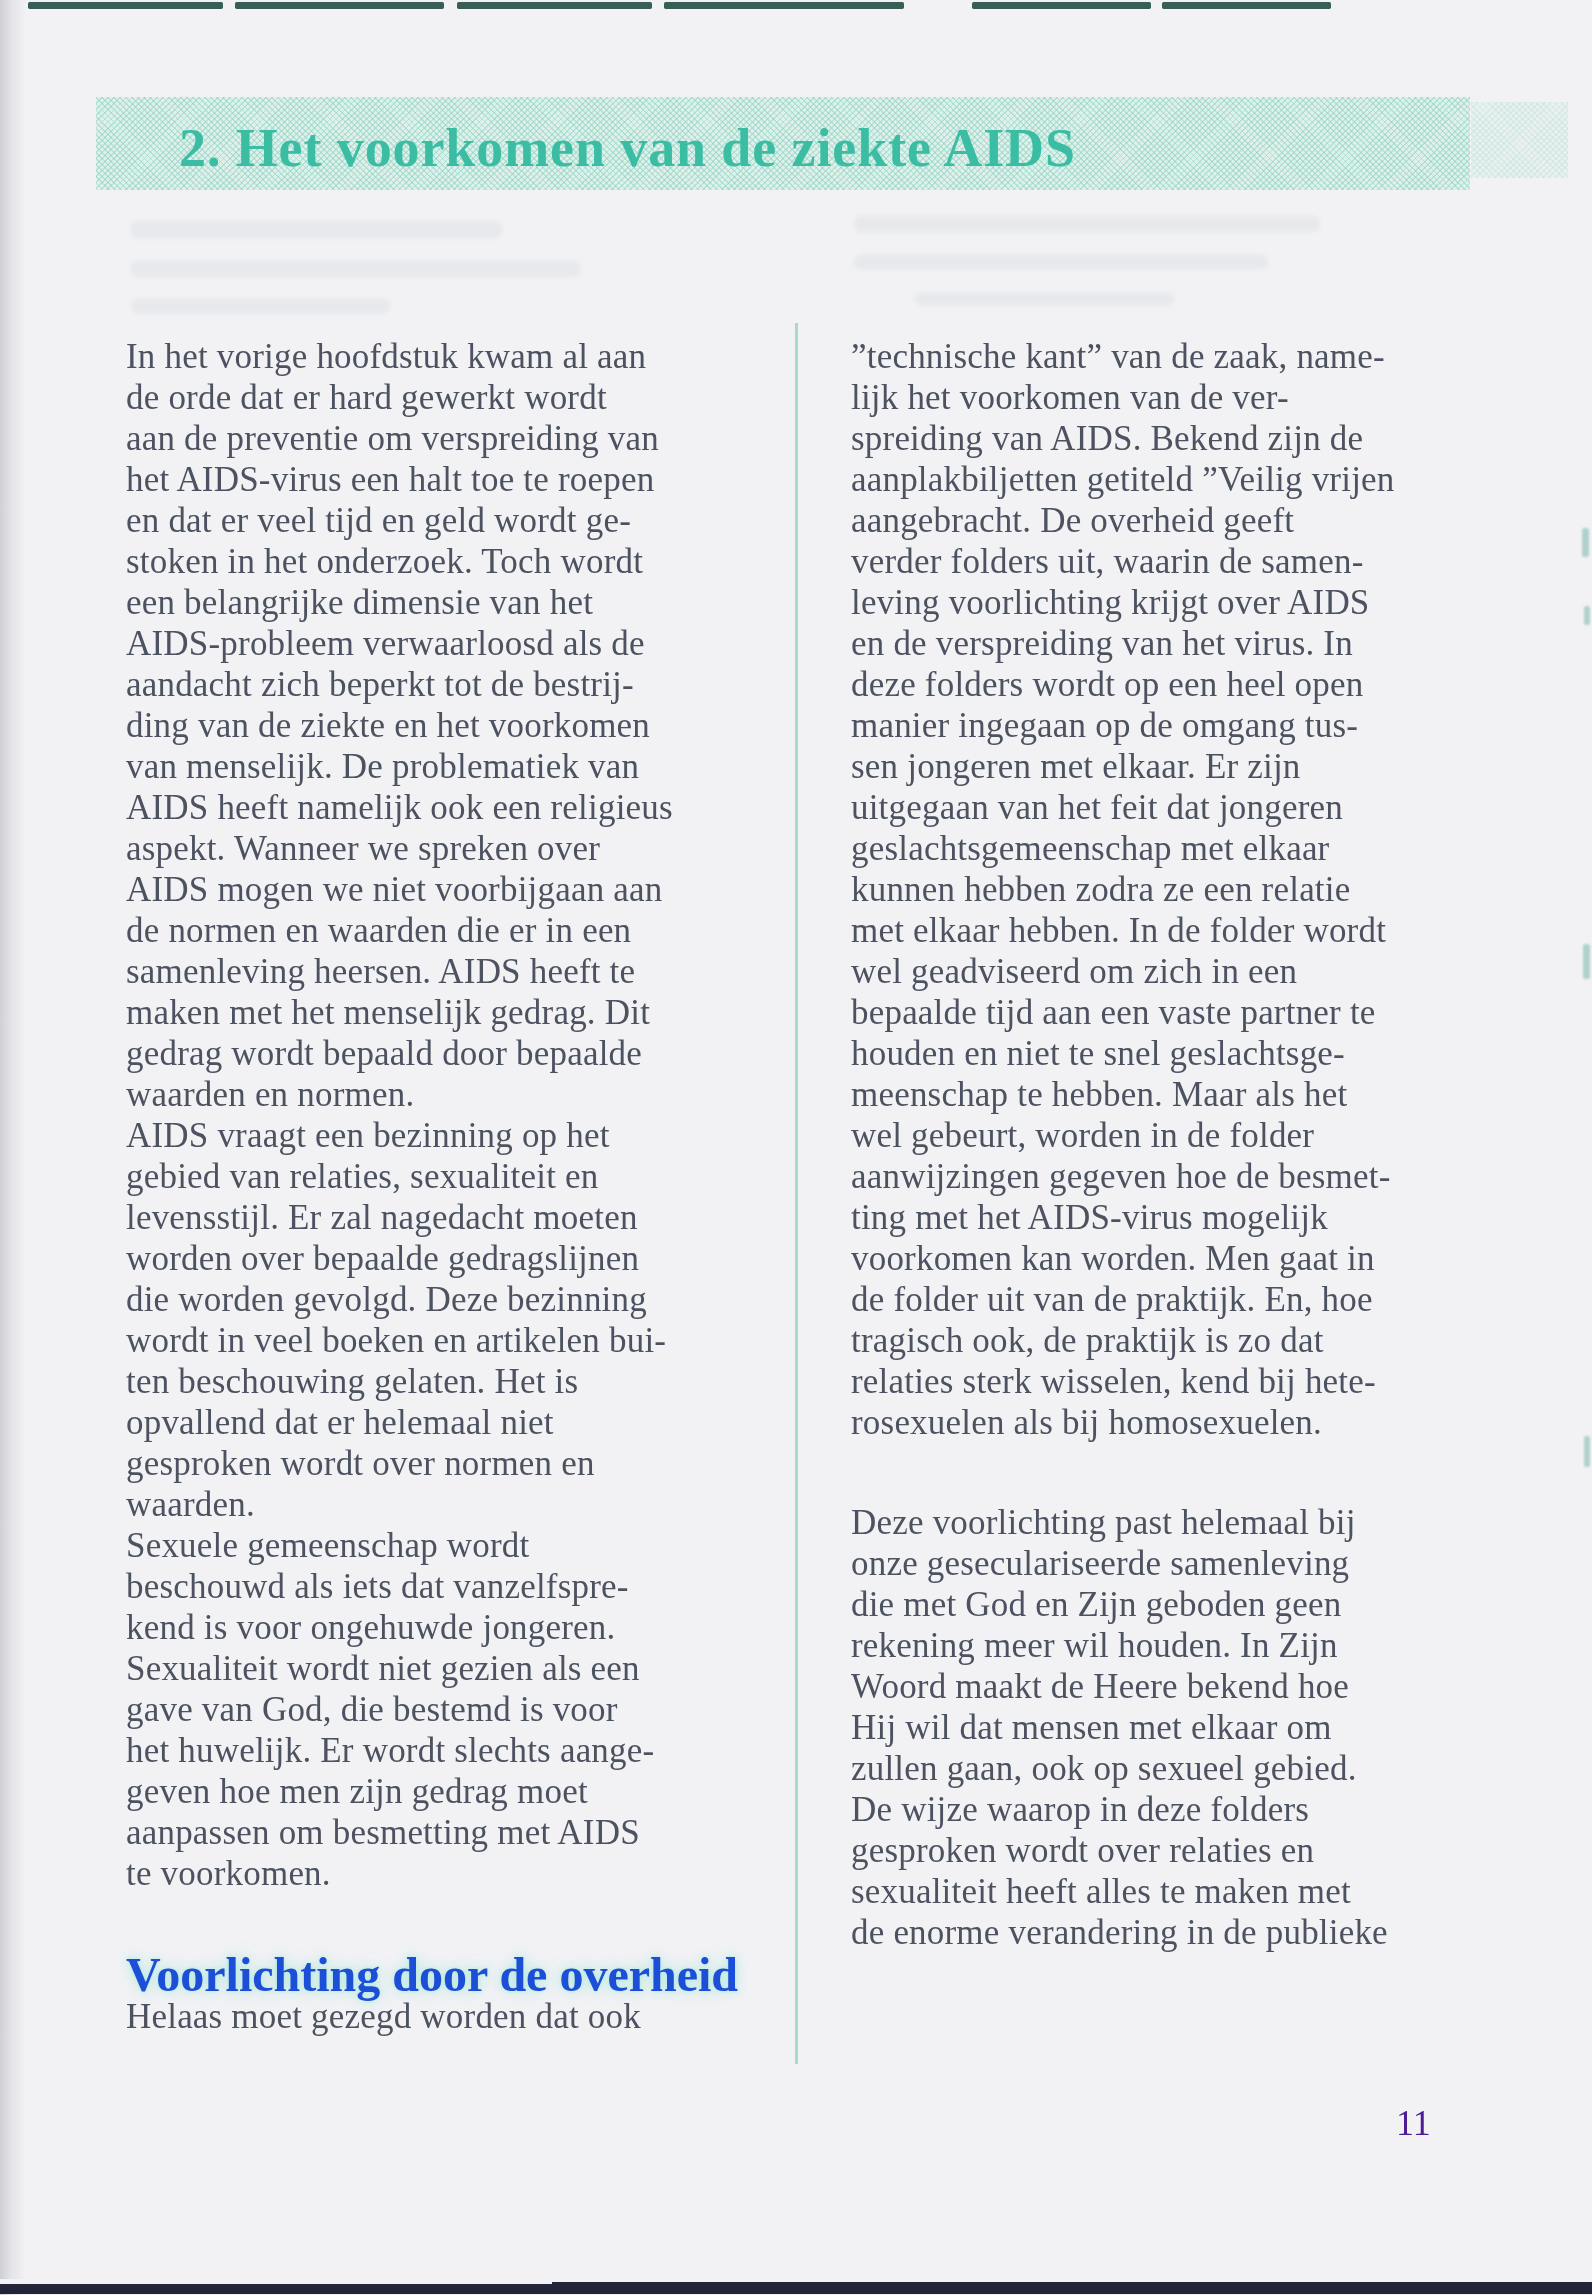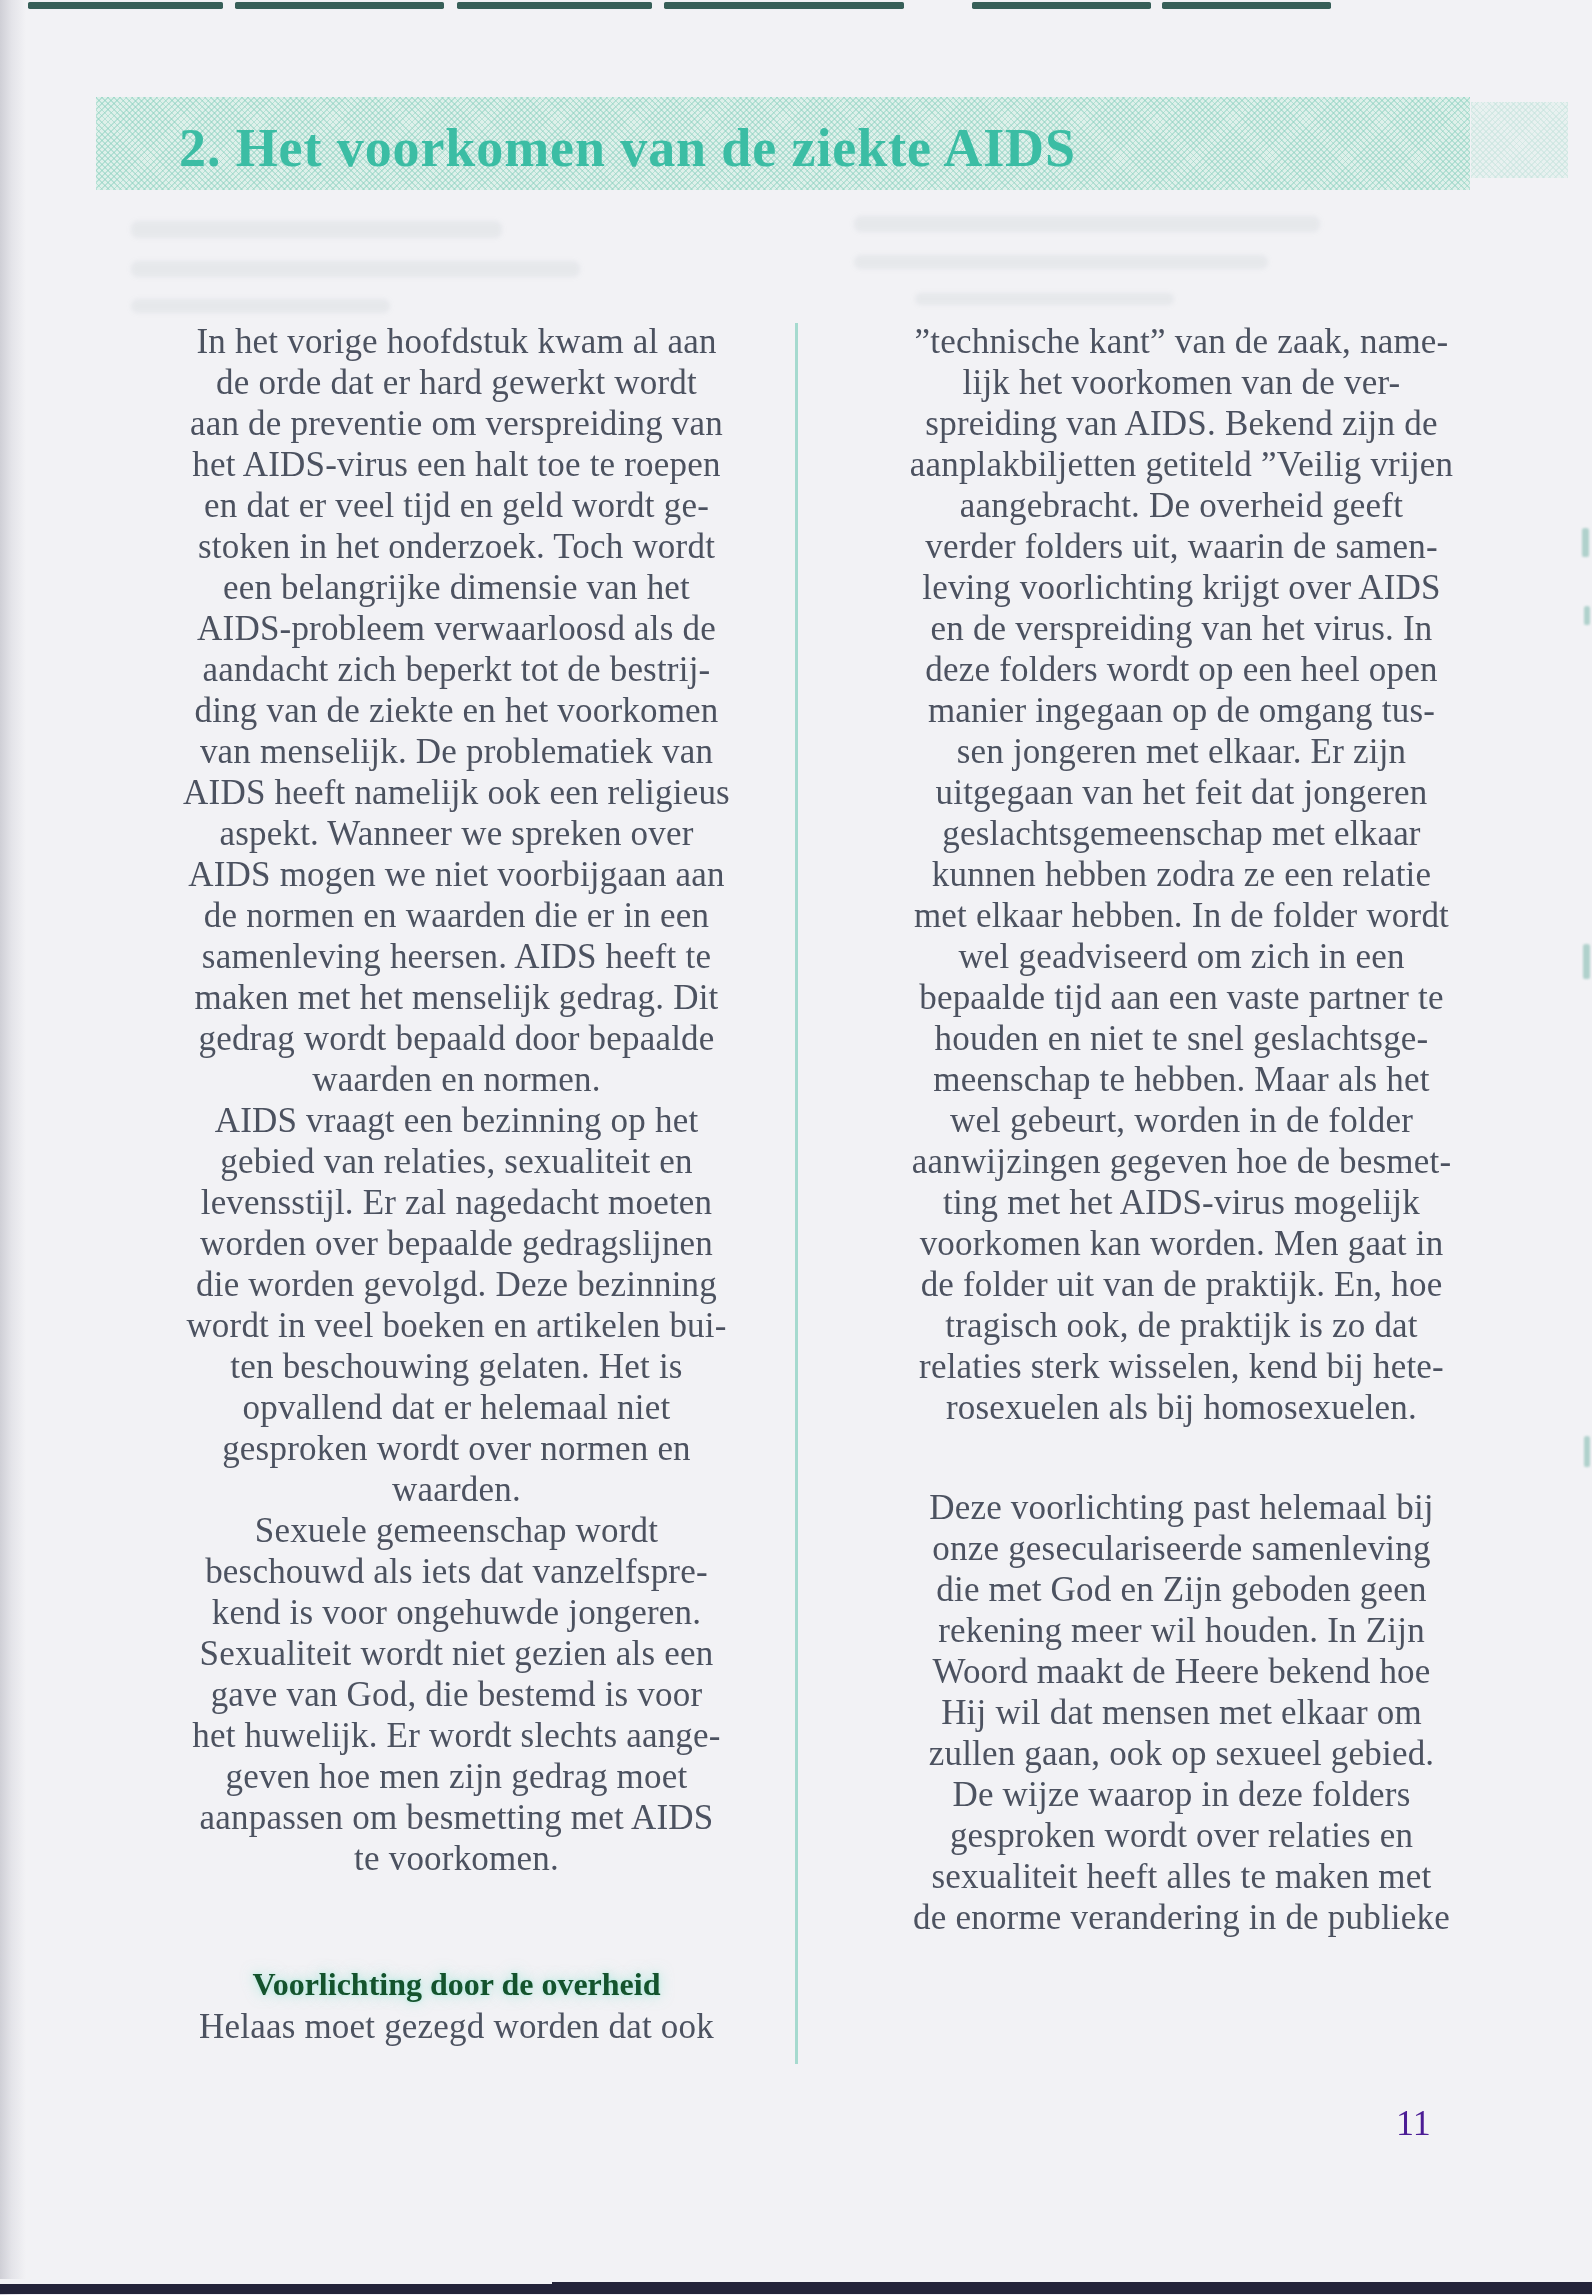--- a/index.html
+++ b/index.html
@@ -44,31 +44,31 @@
     background-color:#def0ea;
     background-image:
       repeating-linear-gradient(45deg, rgba(133,206,188,.45) 0 1.3px, transparent 1.3px 4.3px),
       repeating-linear-gradient(-45deg, rgba(133,206,188,.45) 0 1.3px, transparent 1.3px 4.3px);
   }
 
   
   .ghost{position:absolute;background:rgba(110,130,145,.09);border-radius:7px;filter:blur(2.6px);}
 
   
-  .column{position:absolute;top:321px;width:661px;color:#4c5260;text-align:center;}
+  .column{position:absolute;top:336px;width:661px;color:#4c5260;}
   .column-left{left:126px;}
   .column-right{left:851px;}
   .text-line{
     height:41px;line-height:41px;font-size:35px;white-space:nowrap;
     letter-spacing:0.2px;
   }
   .para-gap{margin-top:59px;}
   .subheading{
-    margin-top:84px;height:43px;line-height:43px;
-    font-size:32px;font-weight:700;color:#14532d;white-space:nowrap;
+    margin-top:59px;height:43px;line-height:43px;
+    font-size:48px;font-weight:700;color:#1d4ed8;white-space:nowrap;
     text-shadow:0 0 14px rgba(110,225,198,.55), 0 0 3.5px rgba(110,225,198,.35);
   }
   .divider{
     position:absolute;left:795px;top:323px;width:2.6px;height:1741px;
     background:#a6dacf;
   }
   .page-number{
     position:absolute;left:1396px;top:2102px;
     font-size:36px;color:#4c1d95;
   }

